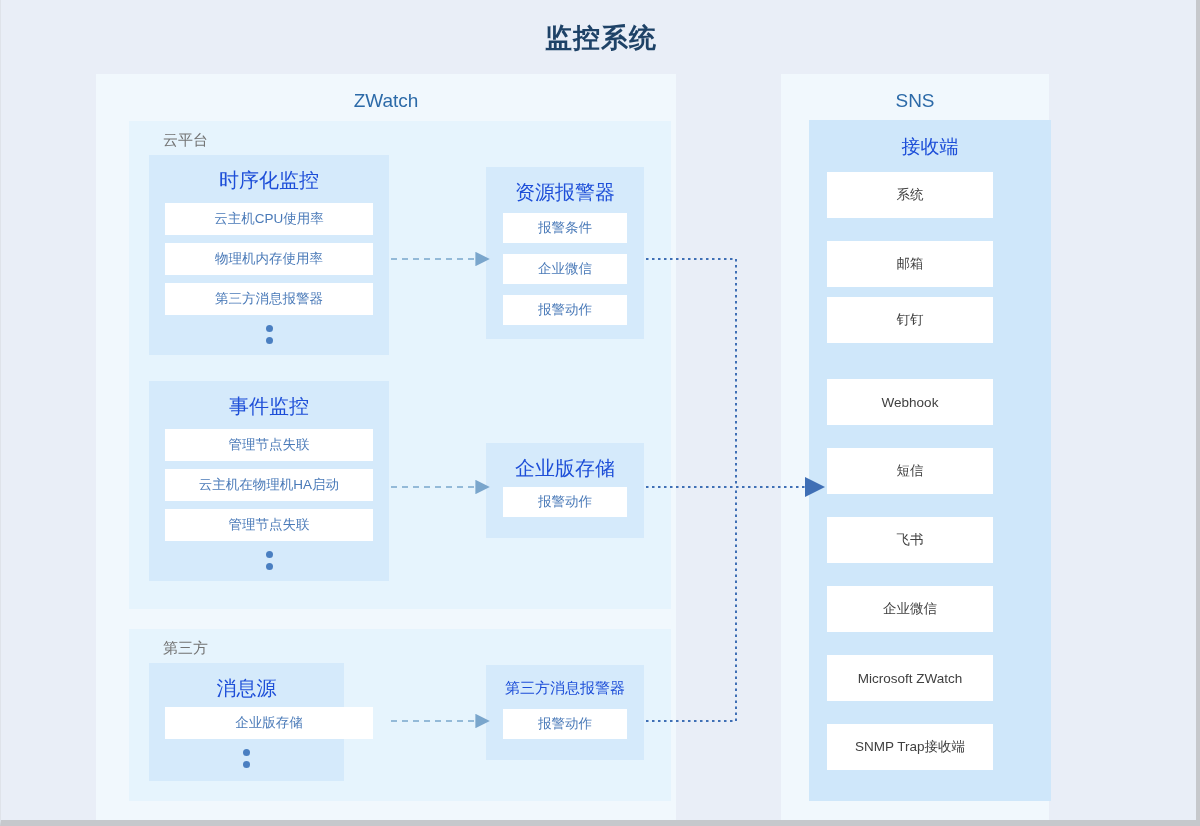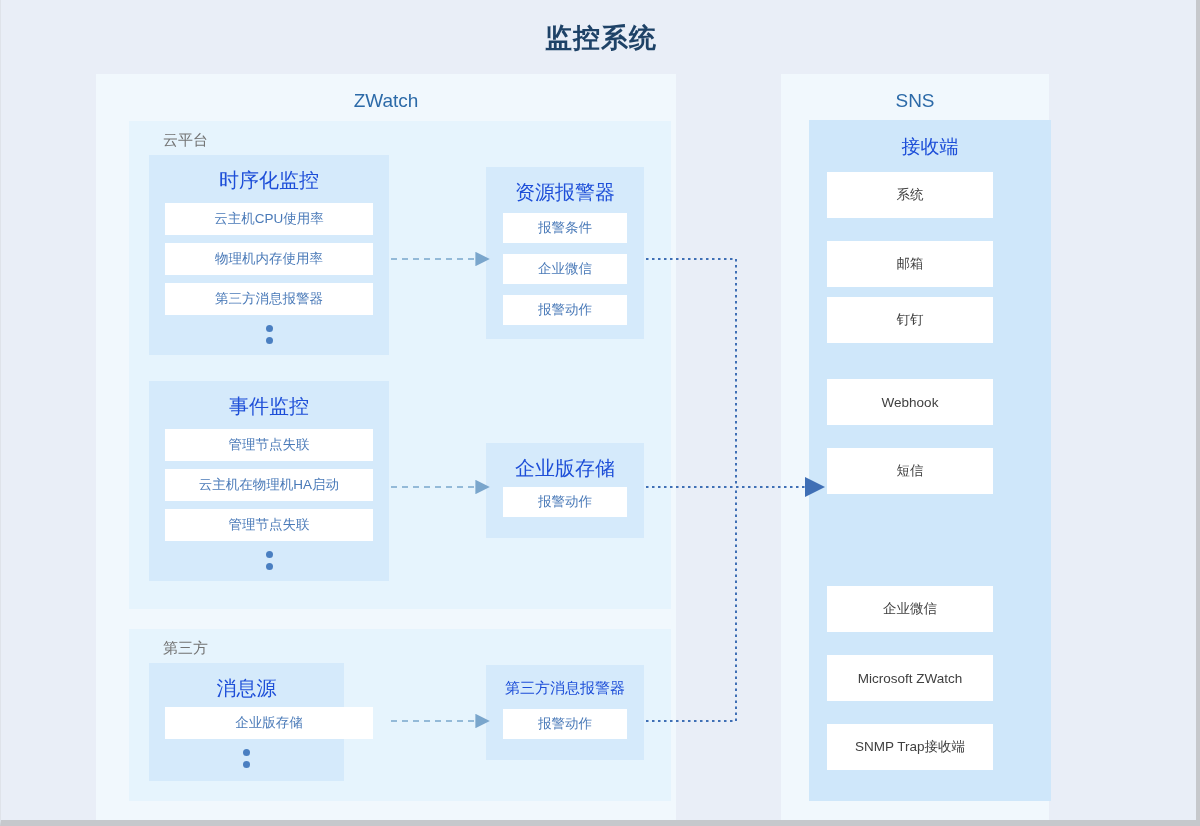--- a/index.html
+++ b/index.html
@@ -157,20 +157,21 @@
     <div class="chip narrow" style="top:44px">报警动作</div>
   </div>
 
   <div class="card" id="sns-receiver">
     <div class="card-title">接收端</div>
     <div class="sns-chip" style="top:52px">系统</div>
     <div class="sns-chip" style="top:121px">邮箱</div>
     <div class="sns-chip" style="top:177px">钉钉</div>
     <div class="sns-chip" style="top:259px">Webhook</div>
     <div class="sns-chip" style="top:328px">短信</div>
+    <div class="sns-chip" style="top:397px">飞书</div>
     <div class="sns-chip" style="top:466px">企业微信</div>
     <div class="sns-chip" style="top:535px">Microsoft ZWatch</div>
     <div class="sns-chip" style="top:604px">SNMP Trap接收端</div>
   </div>
 
   <svg class="wires" viewBox="0 0 1200 826">
     <defs>
       <marker id="ah-inner" markerWidth="9" markerHeight="9" refX="1" refY="4.5" orient="auto">
         <path d="M0,0 L9,4.5 L0,9 z" fill="#7aa6cc"></path>
       </marker>

